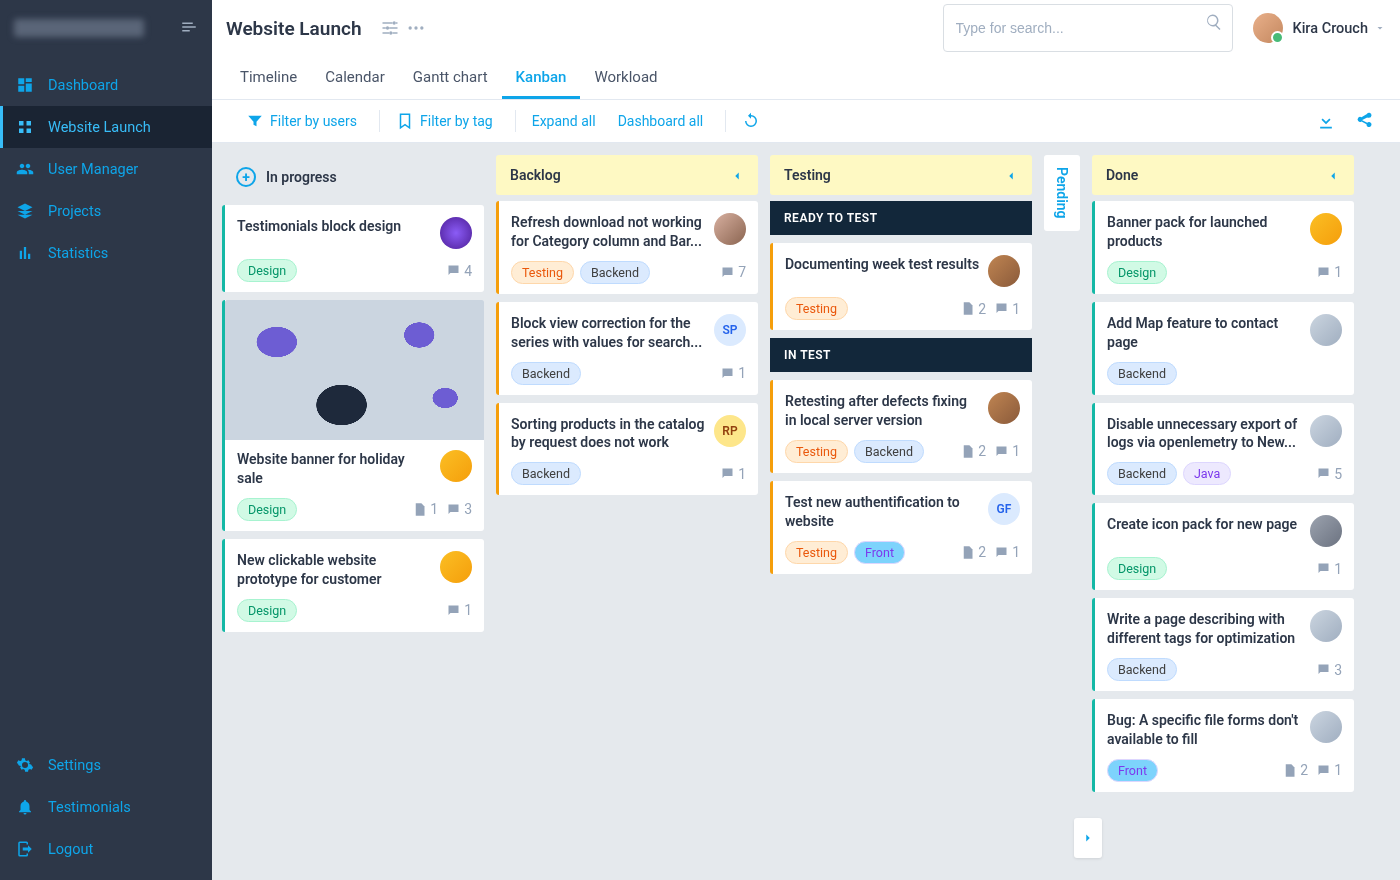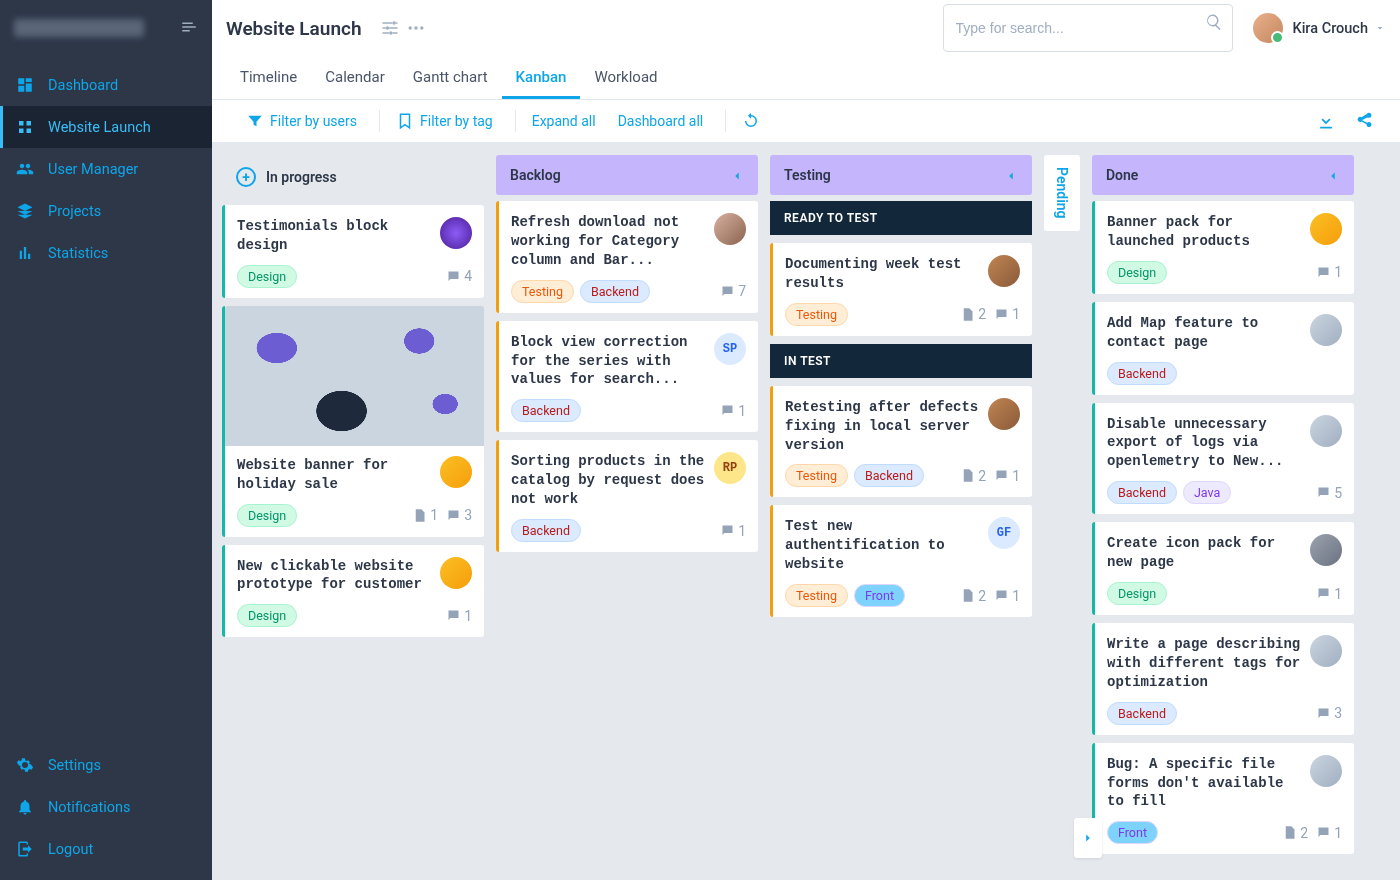--- a/index.html
+++ b/index.html
@@ -30,44 +30,44 @@
 .tab.active { color: #0ea5e9; border-bottom-color: #0ea5e9; font-weight: 500;}
 .toolbar { display: flex; align-items: center; padding: 8px 26px; border-bottom: 1px solid #e2e8f0; background:#fff;}
 .tool-btn { display: flex; align-items: center; color: #0ea5e9; font-size: 14px; cursor: pointer; padding: 4px 8px; margin-right: 6px;}
 .tool-btn svg { width: 18px; height: 18px; fill: #0ea5e9; margin-right: 6px;}
 .divider { width: 1px; height: 22px; background: #e2e8f0; margin: 0 8px;}
 .tool-right { margin-left: auto; display:flex; gap: 18px;}
 .tool-right svg { width: 20px; height: 20px; fill: #0ea5e9; cursor:pointer; }
 
 .board { flex: 1; background: #e5e9ed; padding: 12px 10px 0; display: flex; gap: 12px; overflow-x: auto; position: relative;}
 .column { width: 262px; flex-shrink: 0; display: flex; flex-direction: column; }
-.col-header { background: #c4b5fd; border-radius: 3px; padding: 12px 14px; display: flex; align-items: flex-end; justify-content: space-between; font-weight: 600; color: #2d3748; margin-bottom: 6px;}
+.col-header { background: #fef9c3; border-radius: 3px; padding: 12px 14px; display: flex; align-items: flex-end; justify-content: space-between; font-weight: 600; color: #2d3748; margin-bottom: 6px;}
 .col-header .collapse-icon { width: 14px; height: 14px; fill: #0ea5e9; }
 .col-header.first { background: transparent; align-items:center; justify-content:flex-start;}
 .col-header.first .plus{width:20px;height:20px;border:2px solid #0ea5e9;border-radius:50%;display:flex;align-items:center;justify-content:center;color:#0ea5e9;margin-right:10px;font-weight:bold;}
 .col-body { display: flex; flex-direction: column; gap: 8px; overflow-y: auto;}
 .card { background: #fff; border-radius: 3px; border-left: 3px solid #14b8a6; padding: 12px 12px 10px; display:flex; flex-direction:column; gap:10px; }
 .card.orange { border-left-color: #f59e0b; }
-.card-row { display: flex; align-items: flex-start; justify-content: space-between; gap:8px;font-family:Liberation Mono, monospace;}
+.card-row { display: flex; align-items: flex-start; justify-content: space-between; gap:8px;}
 .card-title { font-size: 14px; font-weight: 600; color: #2d3748; line-height: 1.35; }
 .avatar { width: 32px; height: 32px; border-radius: 50%; flex-shrink: 0; display:flex;align-items:center;justify-content:center;font-size:12px;font-weight:600;}
 .avatar.img1{background:radial-gradient(circle,#8b5cf6,#4c1d95);}
 .avatar.img2{background:linear-gradient(135deg,#fbbf24,#f59e0b);}
 .avatar.img3{background:linear-gradient(135deg,#d8b0a0,#8a6450);}
 .avatar.img5{background:#dbeafe;color:#2563eb;}
 .avatar.img6{background:#fde68a;color:#92400e;}
 .avatar.img7{background:linear-gradient(135deg,#c08552,#8a5a3a);}
 .avatar.img8{background:linear-gradient(135deg,#cbd5e0,#a0aec0);}
 .avatar.img9{background:linear-gradient(135deg,#9ca3af,#6b7280);}
 .card-foot { display:flex; align-items:center; justify-content: space-between;}
 .tags { display:flex; gap:6px; flex-wrap:wrap;}
 .tag { padding: 3px 10px; border-radius: 12px; font-size: 12.5px; }
 .tag.design { background:#d1fae5; color:#059669; border:1px solid #a7f3d0;}
 .tag.testing { background:#ffedd5; color:#ea580c; border:1px solid #fed7aa;}
-.tag.backend { background:#dbeafe; color:#b91c1c; border:1px solid #bfdbfe;}
+.tag.backend { background:#dbeafe; color:#404040; border:1px solid #bfdbfe;}
 .tag.java { background:#ede9fe; color:#7c3aed; border:1px solid #ddd6fe;}
 .tag.front { background:#7dd3fc; color:#7c3aed; border:1px solid #ddd6fe;}
 .counts { display:flex; gap:8px; color:#94a3b8; font-size:14px; align-items:center;}
 .counts span{display:flex;align-items:center;gap:3px;}
 .counts svg{width:15px;height:15px;fill:#94a3b8;}
 .card-image { margin:-12px -12px 0 -12px; height:140px; background:#cbd5e0;border-radius: 3px 3px 0 0; overflow:hidden;position:relative;}
 .illustration{position:absolute;inset:0;background:#cbd5e0;}
 .illustration::before{content:'';position:absolute;inset:0;background:
  radial-gradient(ellipse 40px 30px at 20% 30%, #6d5dd3 50%, transparent 51%),
  radial-gradient(ellipse 30px 25px at 75% 25%, #6d5dd3 50%, transparent 51%),
@@ -127,21 +127,21 @@
     <li class="nav-item">
       <svg class="icon" viewBox="0 0 24 24">
           <path d="M12 8a4 4 0 100 8 4 4 0 000-8zm9 4a7 7 0 01-.1 1.2l2 1.6-2 3.4-2.4-1a7 7 0 01-2 1.2l-.4 2.6h-4l-.4-2.6a7 7 0 01-2-1.2l-2.4 1-2-3.4 2-1.6A7 7 0 013 12a7 7 0 01.1-1.2l-2-1.6 2-3.4 2.4 1a7 7 0 012-1.2L7.9 3h4l.4 2.6a7 7 0 012 1.2l2.4-1 2 3.4-2 1.6A7 7 0 0121 12z"></path>
         </svg>
       <span>Settings</span>
     </li>
     <li class="nav-item">
       <svg class="icon" viewBox="0 0 24 24">
           <path d="M12 22a2 2 0 002-2h-4a2 2 0 002 2zm6-6V11c0-3.07-1.63-5.64-4.5-6.32V4a1.5 1.5 0 00-3 0v.68C7.64 5.36 6 7.92 6 11v5l-2 2v1h16v-1l-2-2z"></path>
         </svg>
-      <span>Notifications</span>
+      <span>Testimonials</span>
     </li>
     <li class="nav-item">
       <svg class="icon" viewBox="0 0 24 24">
           <path d="M16 17v-3H9v-4h7V7l5 5-5 5zM14 2a2 2 0 012 2v2h-2V4H5v16h9v-2h2v2a2 2 0 01-2 2H5a2 2 0 01-2-2V4a2 2 0 012-2h9z"></path>
         </svg>
       <span>Logout</span>
     </li>
   </ul>
 </aside>
 

